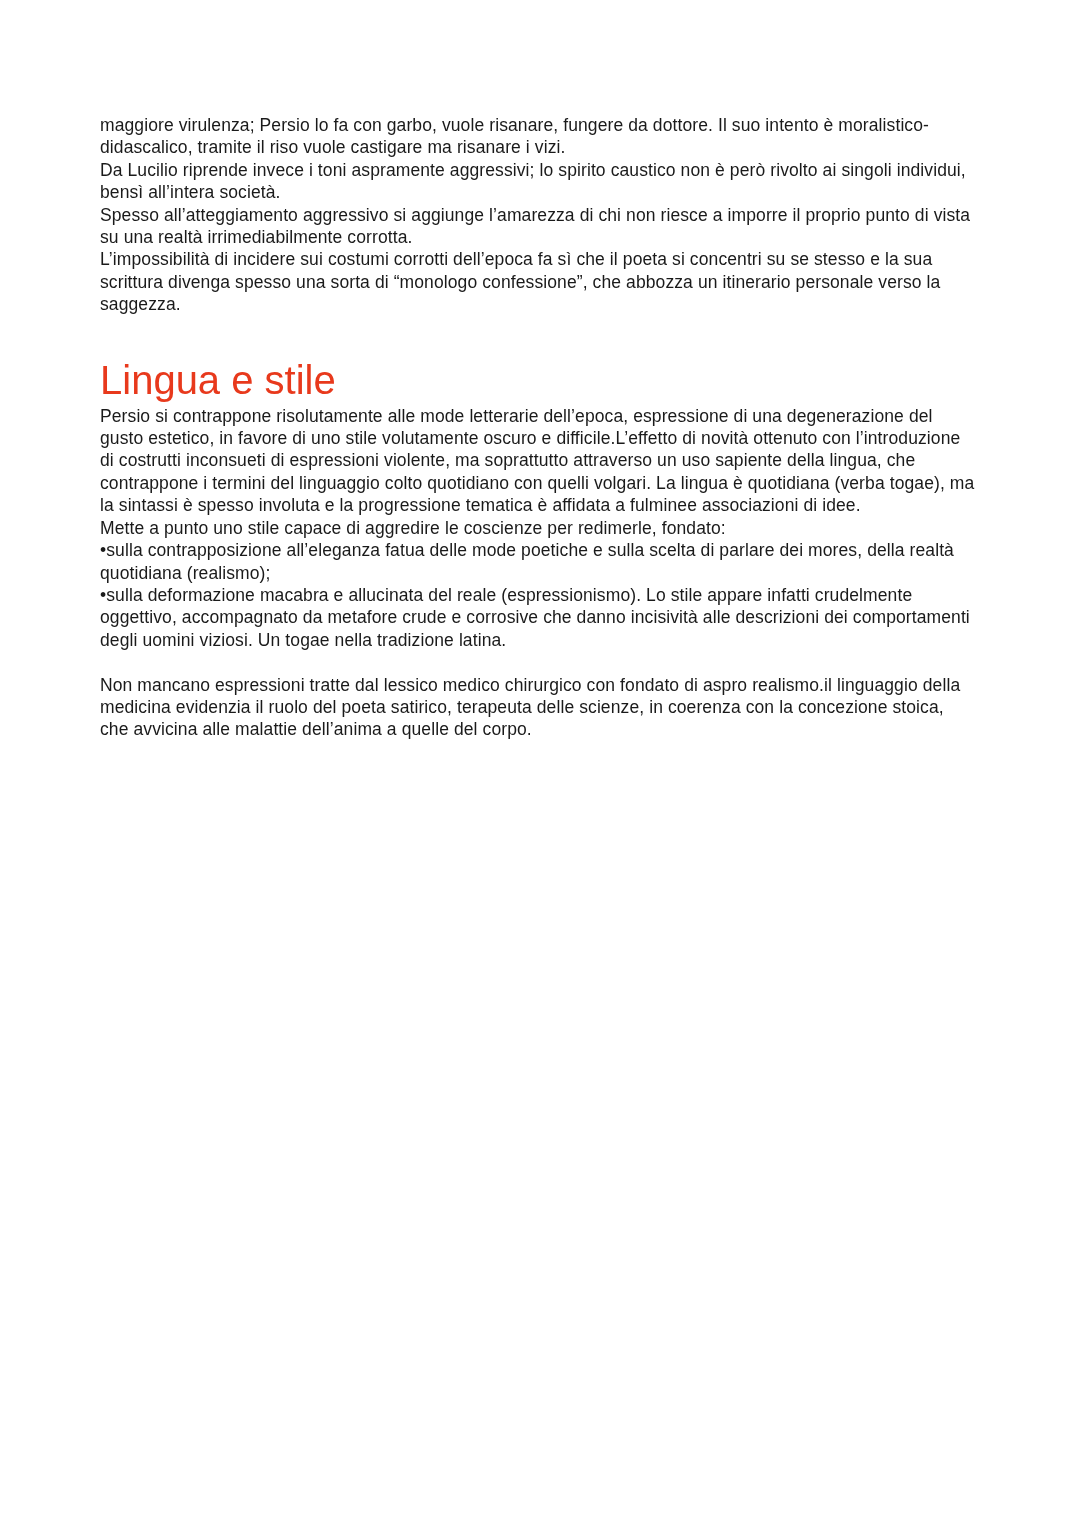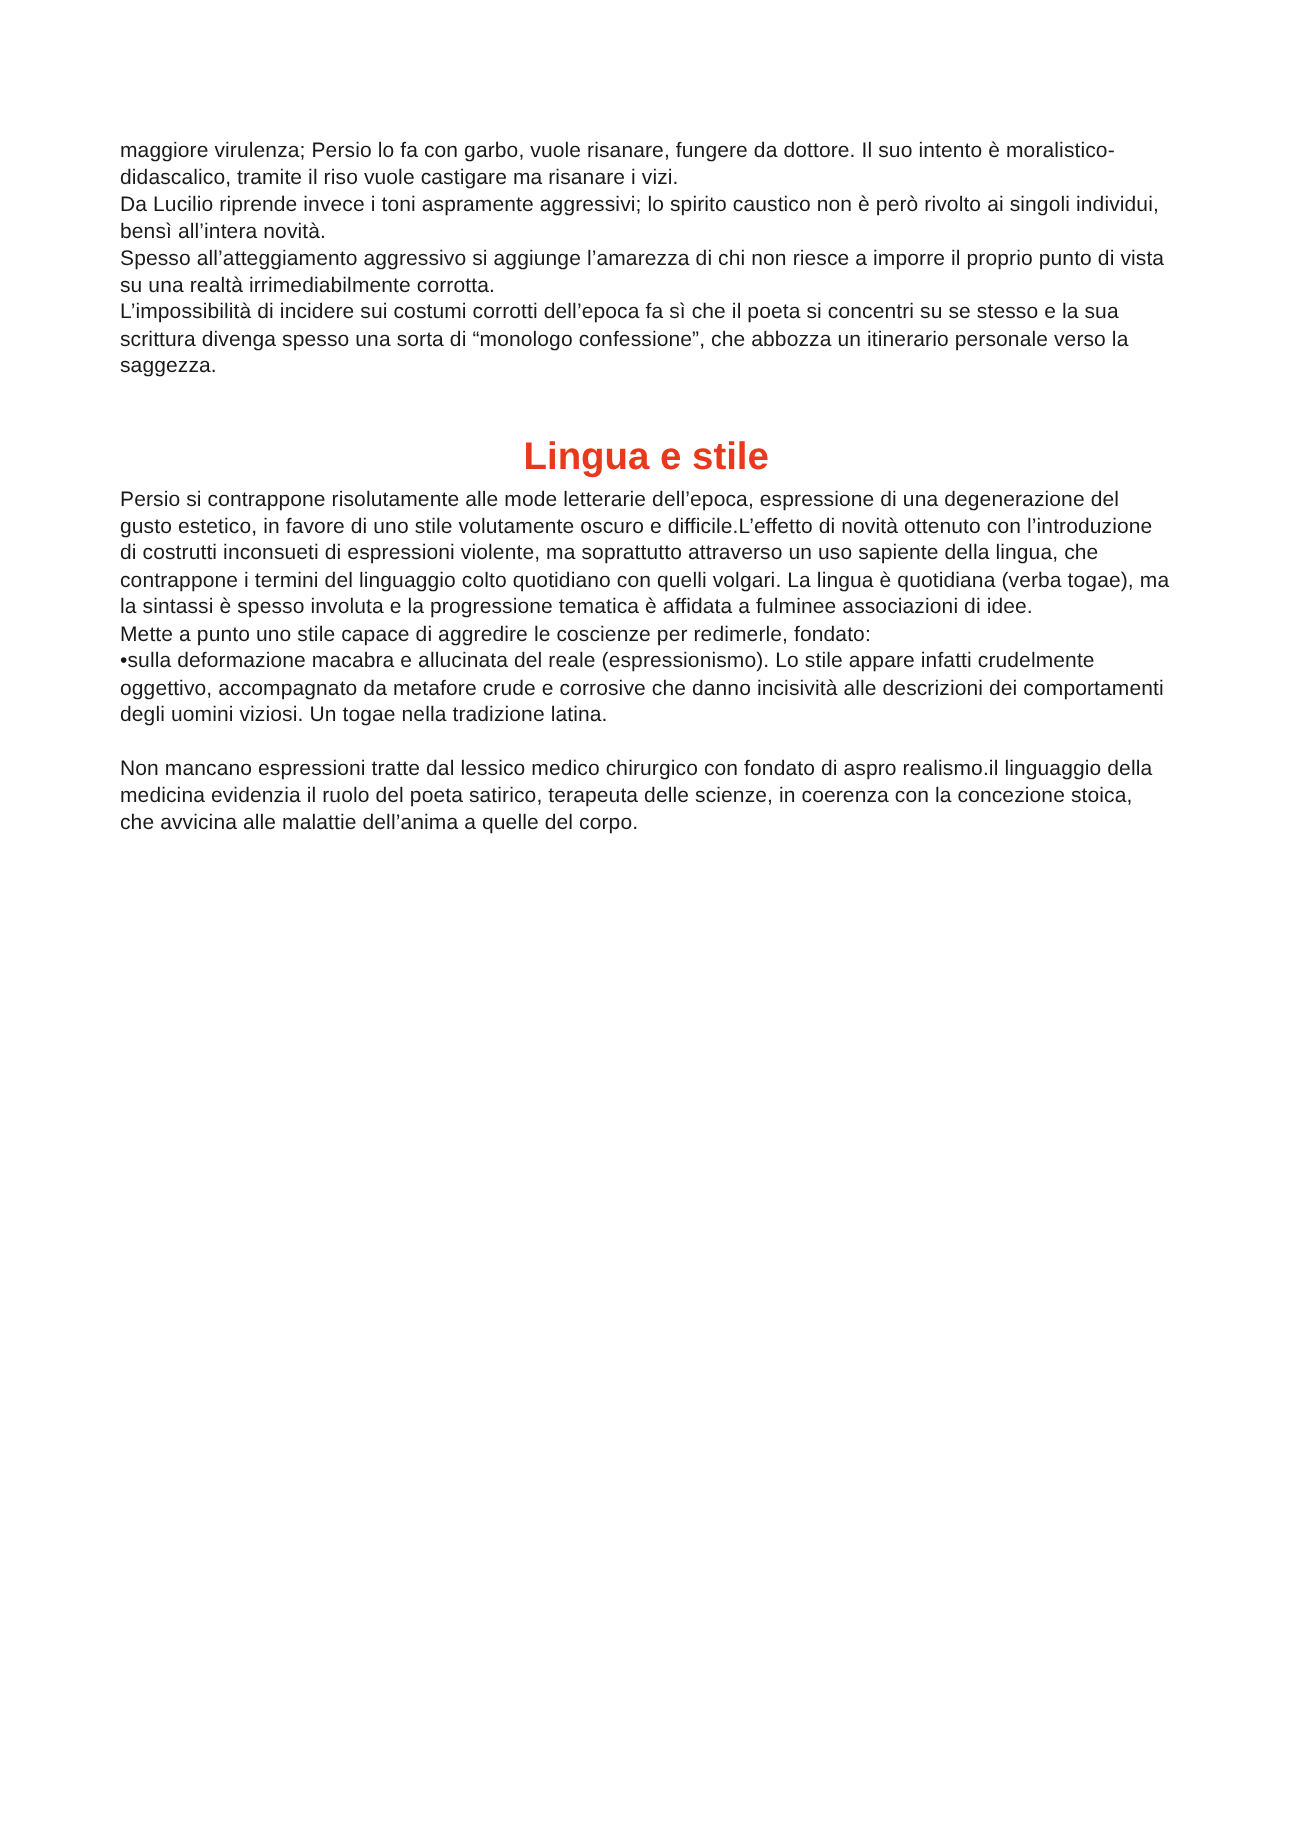--- a/index.html
+++ b/index.html
@@ -29,47 +29,48 @@
   }
   .text-column p {
     margin: 0;
     font-size: 17.5px;
     line-height: 22.4px;
     letter-spacing: 0.1px;
     text-align: left;
   }
   .section-heading {
     margin: 46px 0 7px 0;
-    text-align: center;
-    font-size: 32px;
+    text-align: left;
+    font-size: 40px;
     line-height: 36px;
-    font-weight: bold;
+    font-weight: normal;
     color: var(--heading);
     font-family: "Liberation Sans", "DejaVu Sans", sans-serif;
   }
   .final-paragraph {
     margin-top: 22.4px !important;
   }
 </style>
 </head>
 <body>
 
 <div class="page">
   <div class="text-column">
 
     <div>
       <p>maggiore virulenza; Persio lo fa con garbo, vuole risanare, fungere da dottore. Il suo intento è moralistico-didascalico, tramite il riso vuole castigare ma risanare i vizi.</p>
-      <p>Da Lucilio riprende invece i toni aspramente aggressivi; lo spirito caustico non è però rivolto ai singoli individui, bensì all’intera novità.</p>
+      <p>Da Lucilio riprende invece i toni aspramente aggressivi; lo spirito caustico non è però rivolto ai singoli individui, bensì all’intera società.</p>
       <p>Spesso all’atteggiamento aggressivo si aggiunge l’amarezza di chi non riesce a imporre il proprio punto di vista su una realtà irrimediabilmente corrotta.</p>
       <p>L’impossibilità di incidere sui costumi corrotti dell’epoca fa sì che il poeta si concentri su se stesso e la sua scrittura divenga spesso una sorta di “monologo confessione”, che abbozza un itinerario personale verso la saggezza.</p>
     </div>
 
     <h1 class="section-heading">Lingua e stile</h1>
 
     <div>
       <p>Persio si contrappone risolutamente alle mode letterarie dell’epoca, espressione di una degenerazione del gusto estetico, in favore di uno stile volutamente oscuro e difficile.L’effetto di novità ottenuto con l’introduzione di costrutti inconsueti di espressioni violente, ma soprattutto attraverso un uso sapiente della lingua, che contrappone i termini del linguaggio colto quotidiano con quelli volgari. La lingua è quotidiana (verba togae), ma la sintassi è spesso involuta e la progressione tematica è affidata a fulminee associazioni di idee.</p>
       <p>Mette a punto uno stile capace di aggredire le coscienze per redimerle, fondato:</p>
+      <p>•sulla contrapposizione all’eleganza fatua delle mode poetiche e sulla scelta di parlare dei mores, della realtà quotidiana (realismo);</p>
       <p>•sulla deformazione macabra e allucinata del reale (espressionismo).  Lo stile appare infatti crudelmente oggettivo, accompagnato da metafore crude e corrosive che danno incisività alle descrizioni dei comportamenti degli uomini viziosi. Un togae nella tradizione latina.</p>
       <p class="final-paragraph">Non mancano espressioni tratte dal lessico medico chirurgico con fondato di aspro realismo.il linguaggio della medicina evidenzia il ruolo del poeta satirico, terapeuta delle scienze, in coerenza con la concezione stoica, che avvicina alle malattie dell’anima a quelle del corpo.</p>
     </div>
 
   </div>
 </div>
 
 </body></html>

